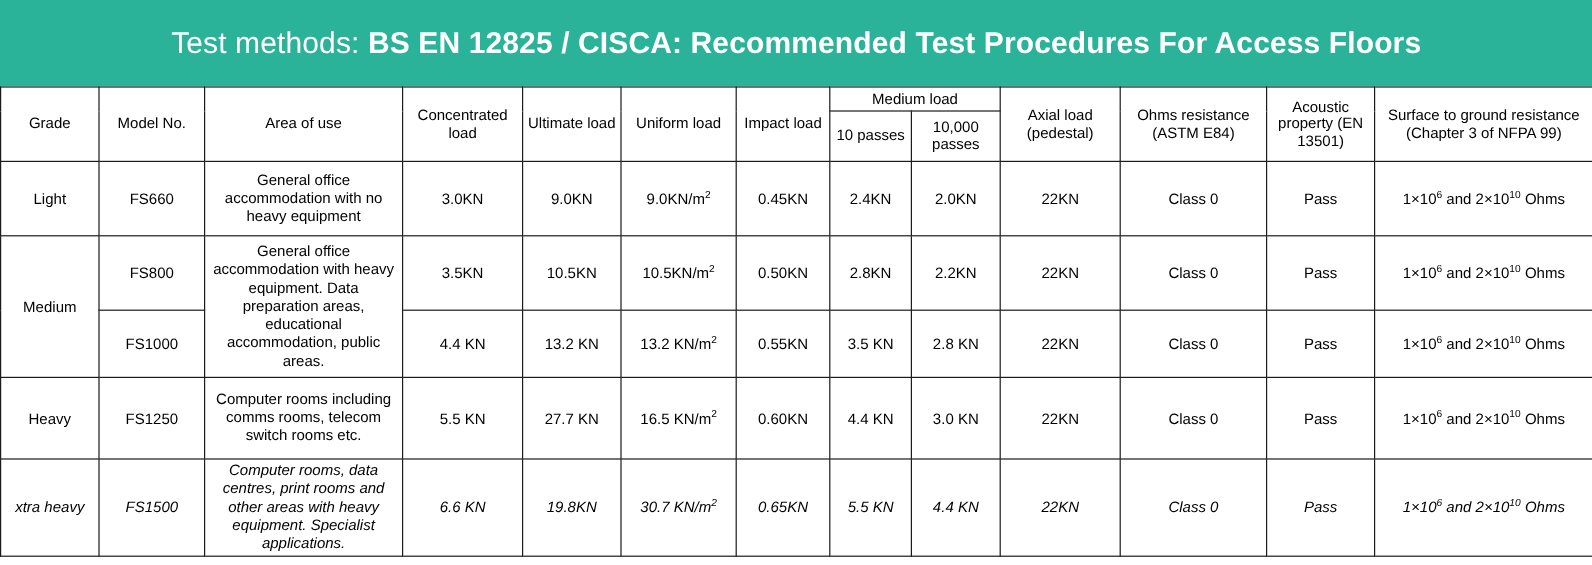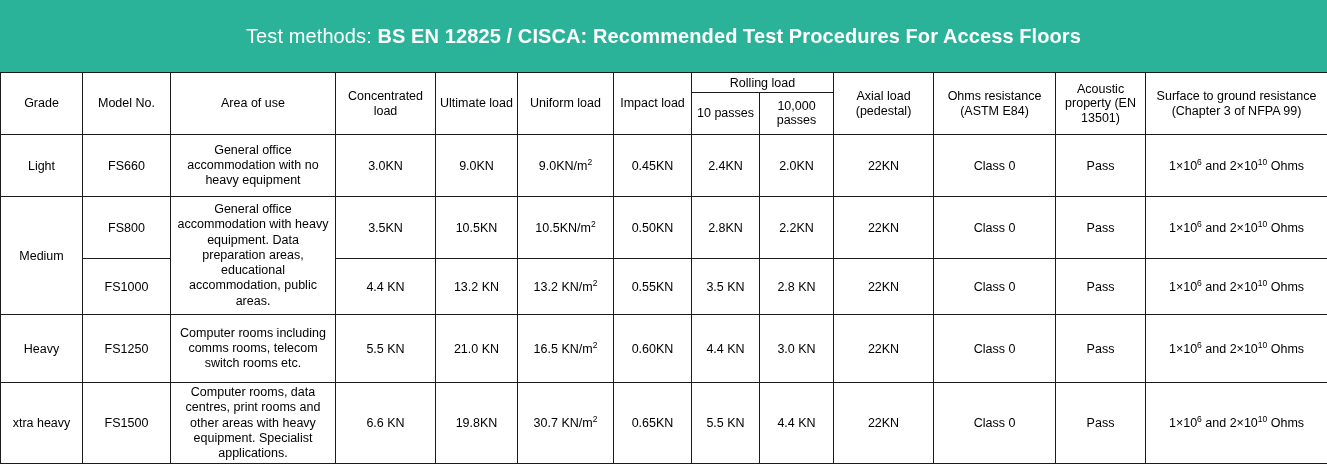--- a/index.html
+++ b/index.html
@@ -27,21 +27,21 @@
     width: 1327px;
     height: 72px;
     background: #2bb39a;
     display: flex;
     align-items: center;
     justify-content: center;
     box-sizing: border-box;
   }
   .banner-inner {
     color: #ffffff;
-    font-size: 20px;
+    font-size: 25px;
     letter-spacing: 0.1px;
     white-space: nowrap;
   }
   .banner-inner .b-strong {
     font-weight: bold;
   }
   table.spec {
     position: absolute;
     left: 0;
     top: 72px;
@@ -98,21 +98,21 @@
   }
   sup.sm {
     font-size: 8.5px;
     vertical-align: super;
     line-height: 0;
   }
   .r-light td { height: 62px; margin-left: 11px; }
   .r-med1 td  { height: 62px; margin-left: 40px; }
   .r-med2 td  { height: 56px; }
   .r-heavy td { height: 68px; }
-  .r-xheavy td{ height: 76px; }
+  .r-xheavy td{ height: 76px; font-style: italic; }
   .nowrap { white-space: nowrap; }
 </style>
 </head>
 <body>
 
 <div id="page">
 
   <div class="banner">
     <div class="banner-inner">
       <span>Test methods: </span><span class="b-strong">BS EN 12825 / CISCA: Recommended Test Procedures For Access Floors</span>
@@ -137,21 +137,21 @@
     </colgroup>
     <thead>
       <tr>
         <th class="hdr" rowspan="2">Grade</th>
         <th class="hdr" rowspan="2">Model No.</th>
         <th class="hdr" rowspan="2">Area of use</th>
         <th class="hdr hdr-left" rowspan="2">Concentrated load</th>
         <th class="hdr" rowspan="2">Ultimate load</th>
         <th class="hdr" rowspan="2">Uniform load</th>
         <th class="hdr hdr-left" rowspan="2">Impact load</th>
-        <th class="rl-top" colspan="2">Rolling load</th>
+        <th class="rl-top" colspan="2">Medium load</th>
         <th class="hdr hdr-left" rowspan="2">Axial load (pedestal)</th>
         <th class="hdr hdr-left" rowspan="2">Ohms resistance (ASTM E84)</th>
         <th class="hdr hdr-left" rowspan="2">Acoustic property (EN 13501)</th>
         <th class="hdr hdr-left" rowspan="2">Surface to ground resistance (Chapter 3 of NFPA 99)</th>
       </tr>
       <tr>
         <th class="rl-sub">10 passes</th>
         <th class="rl-sub">10,000 passes</th>
       </tr>
     </thead>
@@ -201,21 +201,21 @@
         <td class="val">Class 0</td>
         <td class="val">Pass</td>
         <td class="res nowrap"><span>1×10</span><sup class="sm">6</sup><span> and 2×10</span><sup class="sm">10</sup><span> Ohms</span></td>
       </tr>
 
       <tr class="r-heavy">
         <td class="grade">Heavy</td>
         <td class="val">FS1250</td>
         <td class="area-cell">Computer rooms including comms rooms, telecom switch rooms etc.</td>
         <td class="val">5.5 KN</td>
-        <td class="val">21.0 KN</td>
+        <td class="val">27.7 KN</td>
         <td class="val nowrap"><span>16.5 KN/m</span><sup class="sm">2</sup></td>
         <td class="val">0.60KN</td>
         <td class="val">4.4 KN</td>
         <td class="val">3.0 KN</td>
         <td class="val">22KN</td>
         <td class="val">Class 0</td>
         <td class="val">Pass</td>
         <td class="res nowrap"><span>1×10</span><sup class="sm">6</sup><span> and 2×10</span><sup class="sm">10</sup><span> Ohms</span></td>
       </tr>
 

